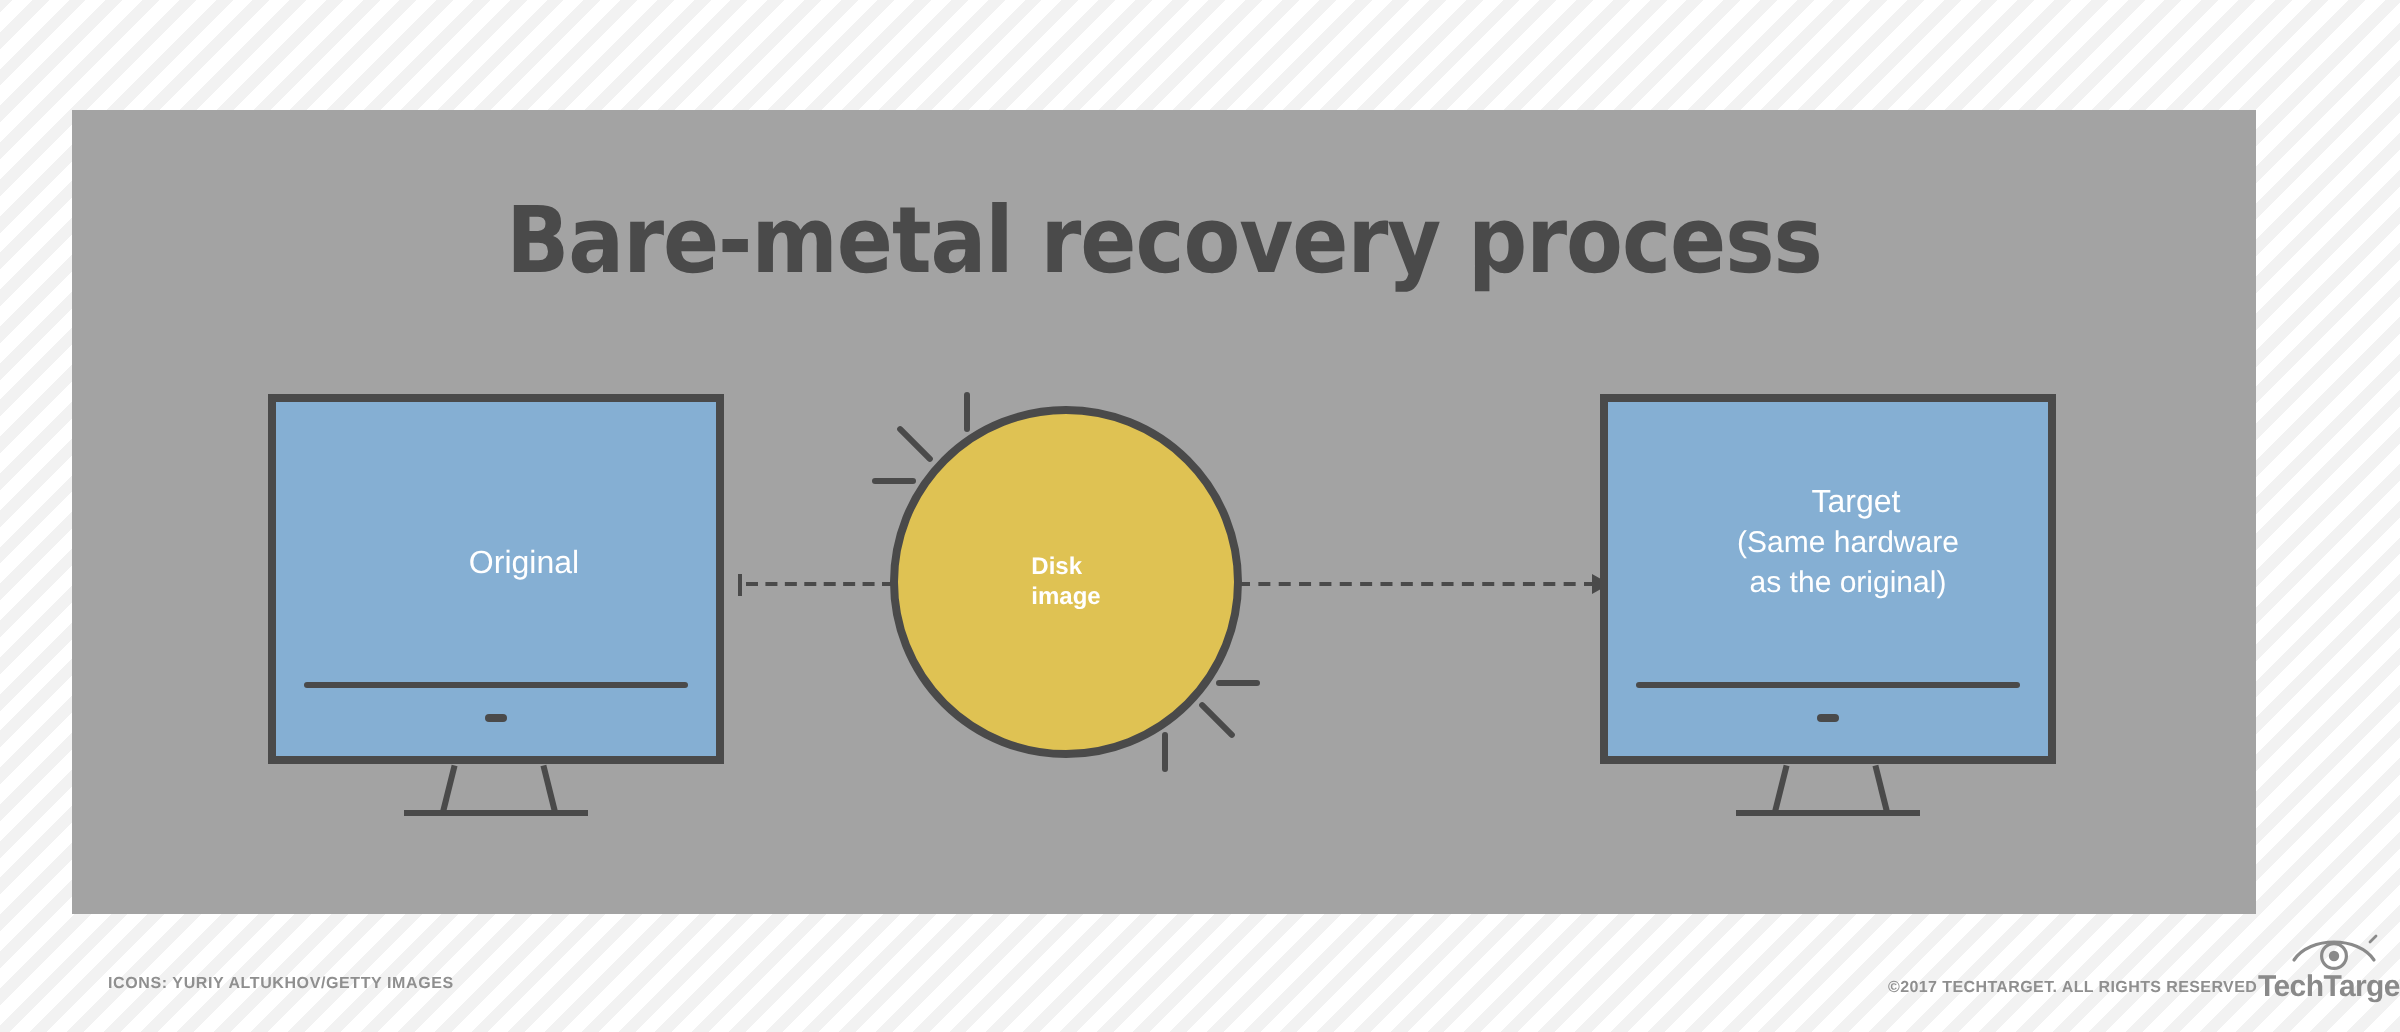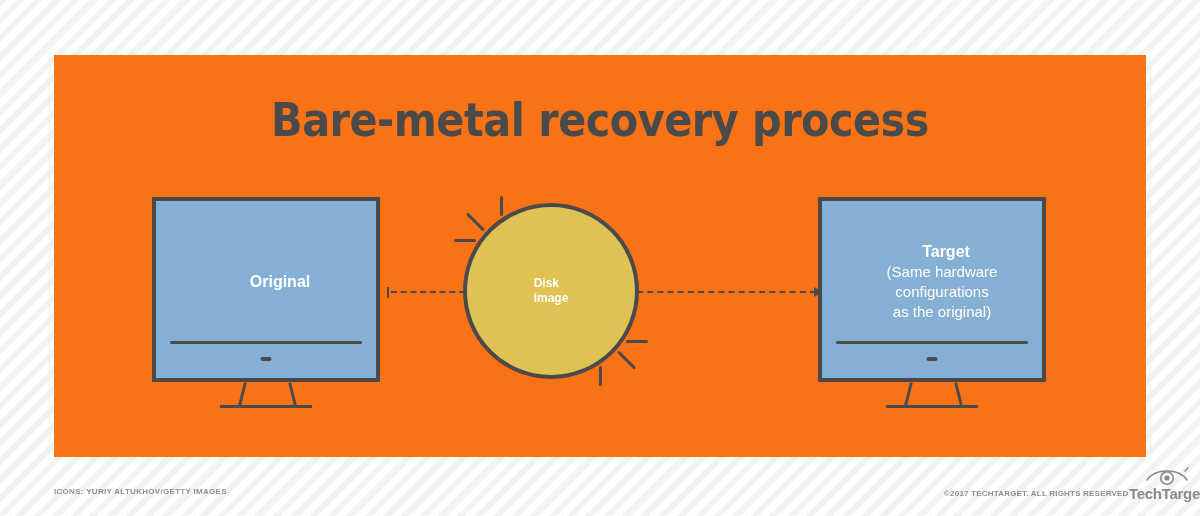--- a/index.html
+++ b/index.html
@@ -18,25 +18,25 @@
       #f2f2f2 6px,
       #ffffff 6px,
       #ffffff 13px
     );
     position: relative;
   }
 
   
   .card {
     position: absolute;
-    left: 54px;
+    left: 36px;
     top: 55px;
     width: 1092px;
     height: 402px;
-    background: #f97316;
+    background: #a3a3a3;
   }
 
   
   .title {
     position: absolute;
     left: 0;
     top: 38px;
     width: 1092px;
     text-align: center;
     font-family: "DejaVu Sans Condensed", "Liberation Sans Narrow", "Liberation Sans", sans-serif;
@@ -83,21 +83,21 @@
   .screen-text.single {
     top: 50%;
     transform: translateY(-50%);
     margin-top: -8px;
   }
   .screen-text.multi {
     top: 40px;
   }
   .label-bold {
     font-size: 16px;
-    font-weight: bold;
+    font-weight: normal;
     display: block;
     margin-left: 28px;
   }
   .label-sub {
     font-size: 15px;
     font-weight: normal;
     display: block;
     margin-left: 20px;
   }
 
@@ -323,21 +323,20 @@
     <div class="connector right">
       <div class="dash-line"></div>
       <div class="arrow-head"></div>
     </div>
 
     <div class="monitor right">
       <div class="screen">
         <div class="screen-text multi">
           <span class="label-bold">Target</span>
           <span class="label-sub">(Same hardware</span>
-          <span class="label-sub">configurations</span>
           <span class="label-sub">as the original)</span>
         </div>
         <div class="screen-bar"></div>
         <div class="screen-dot"></div>
       </div>
       <div class="stand">
         <div class="stand-leg l"></div>
         <div class="stand-leg r"></div>
         <div class="stand-base"></div>
       </div>

